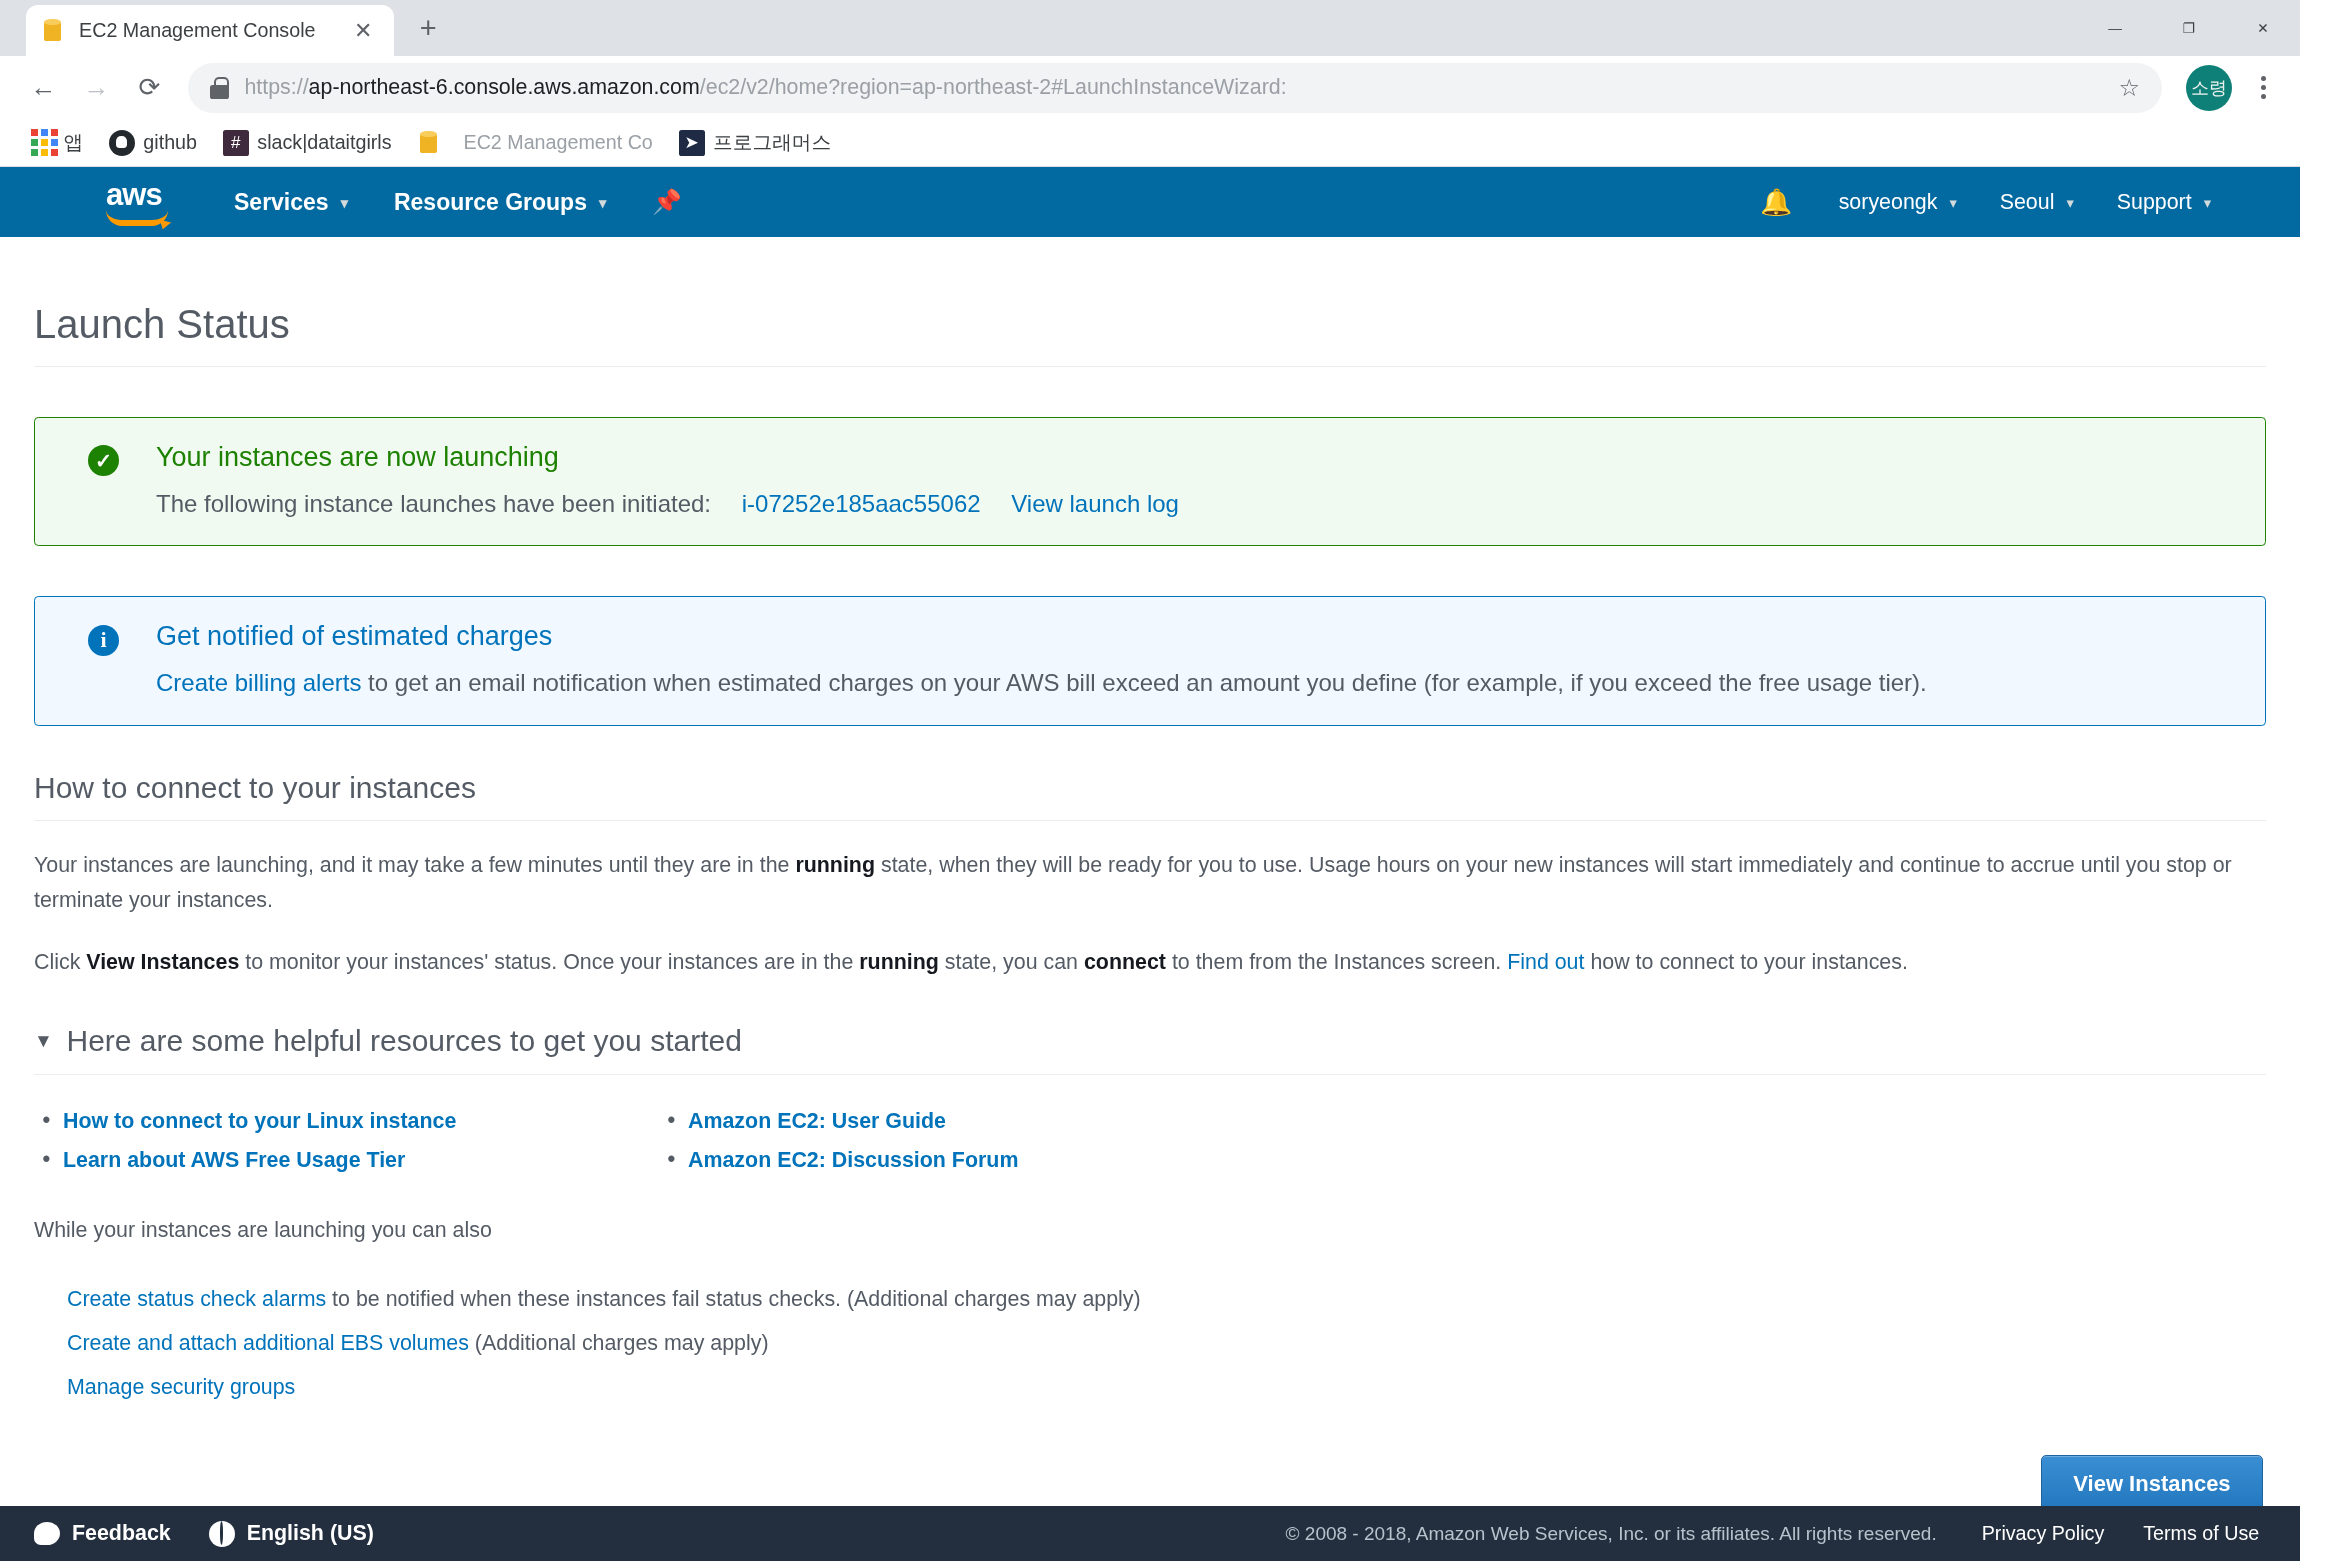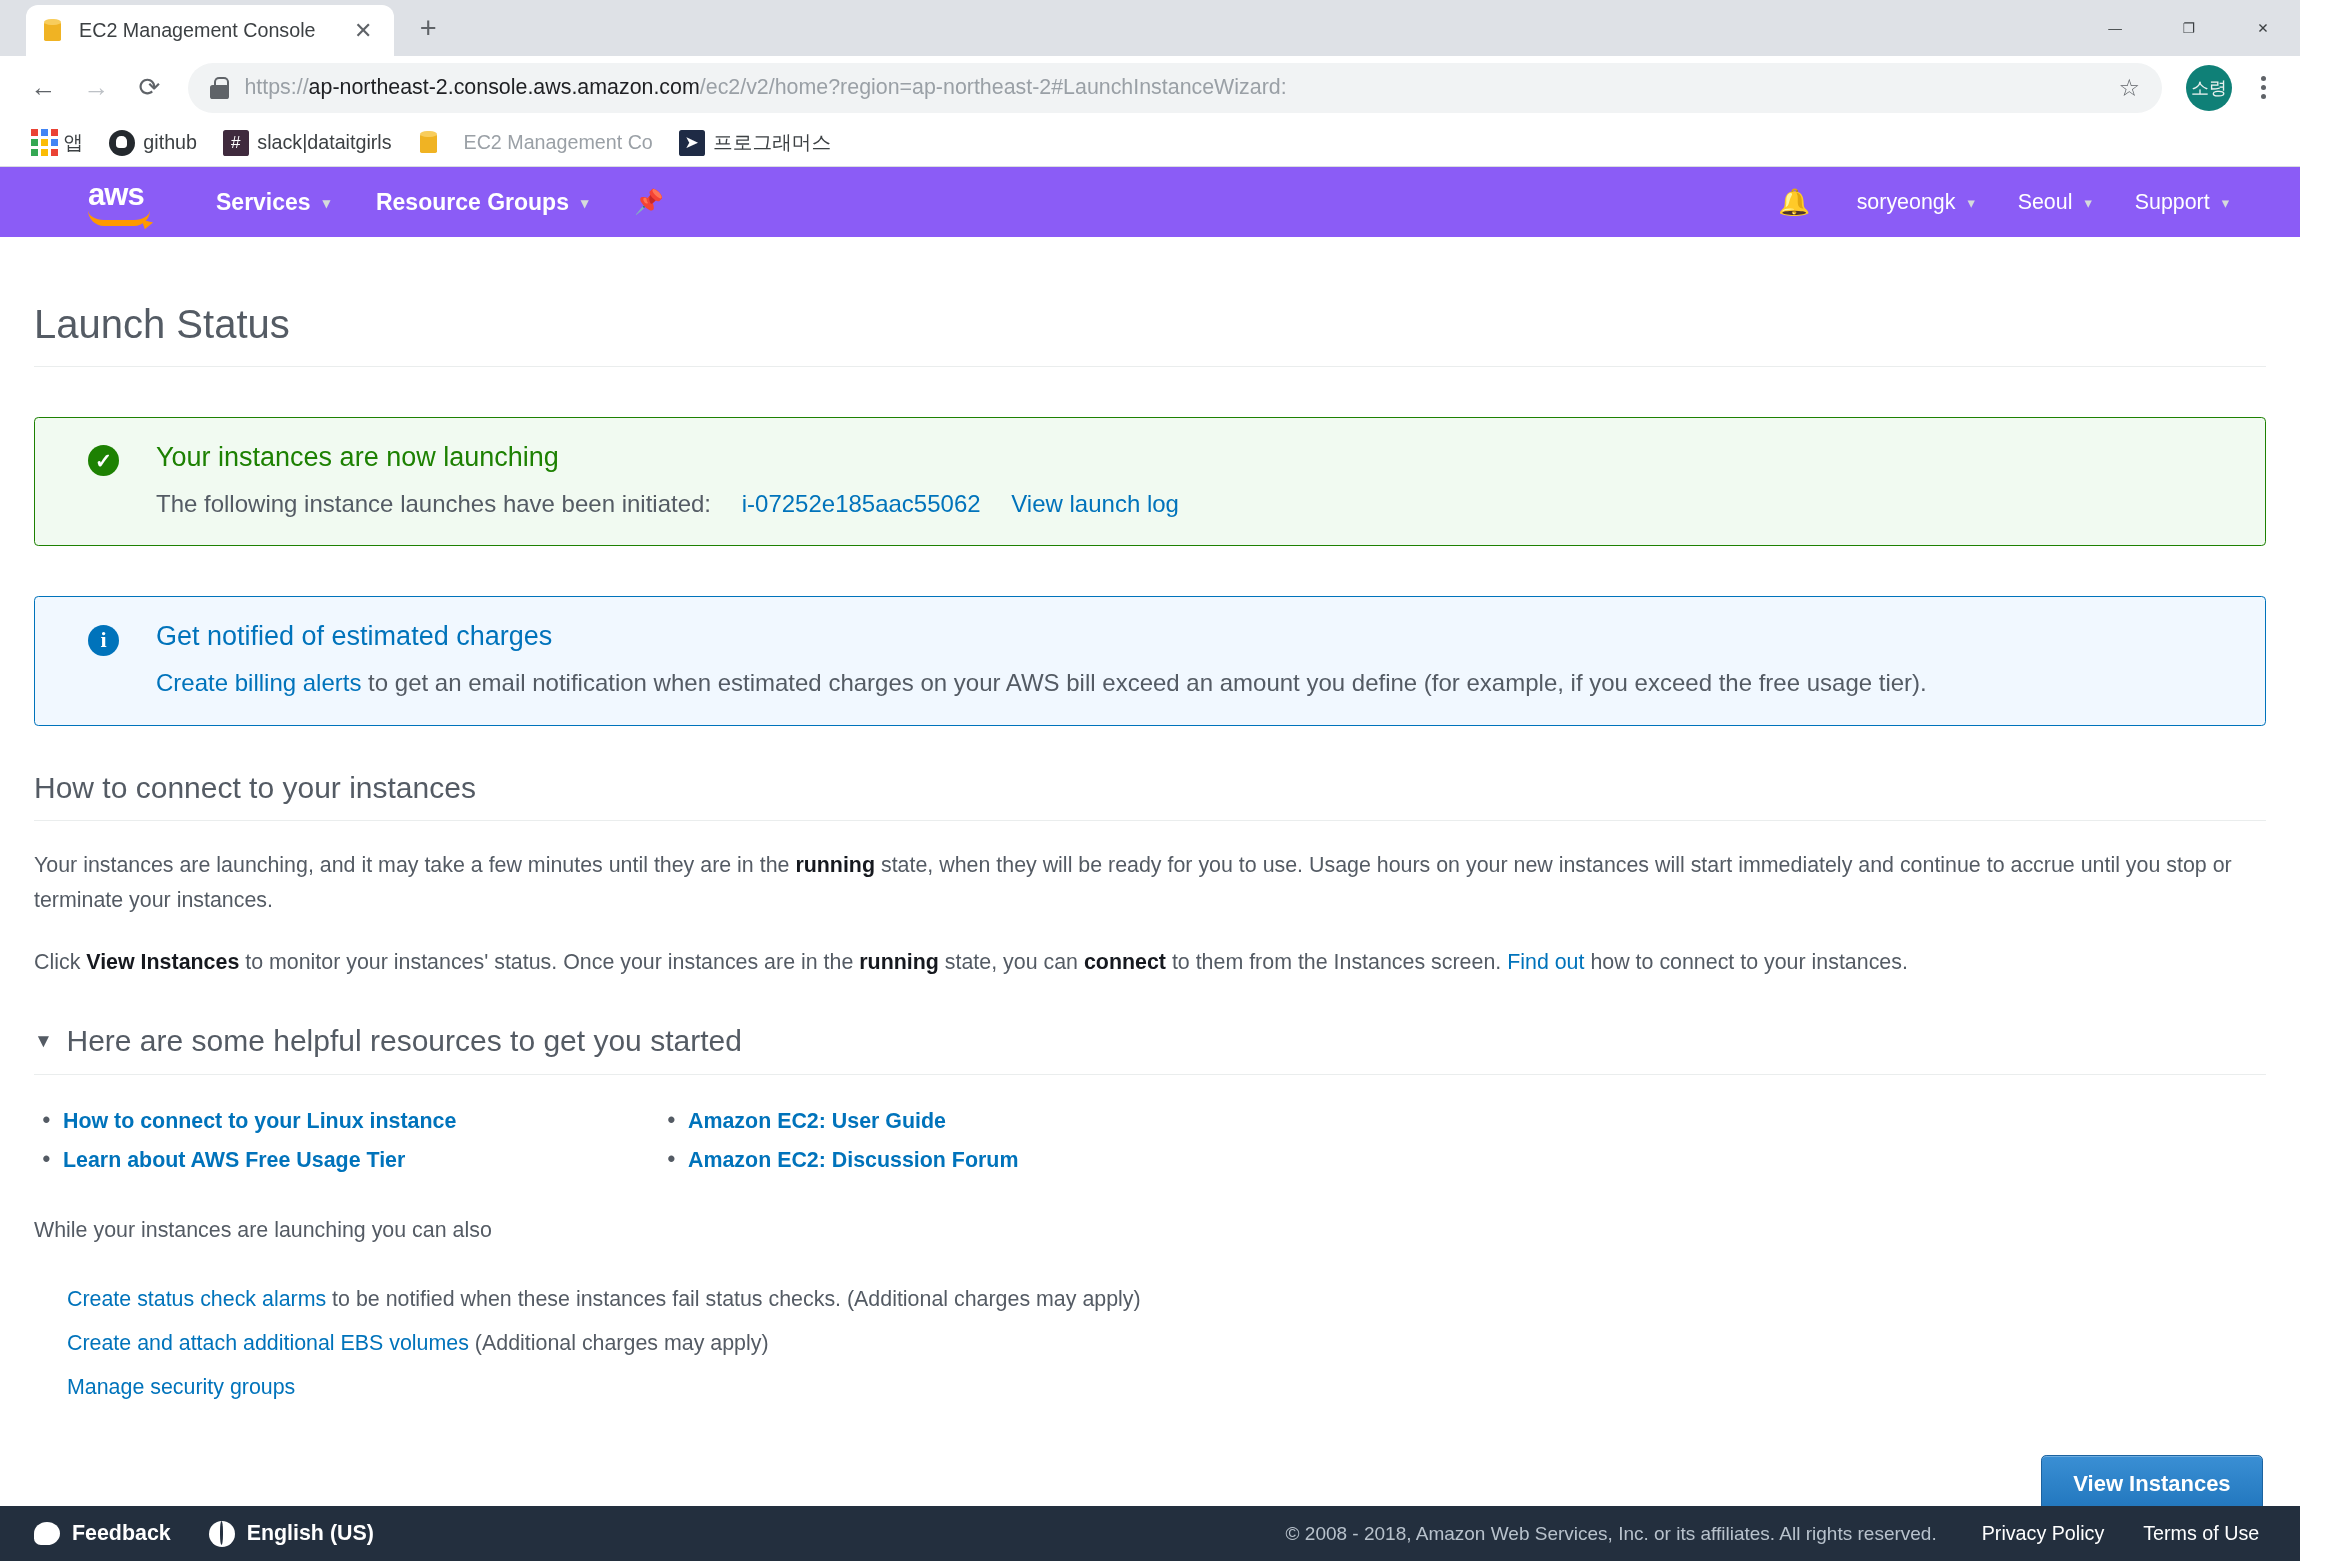--- a/index.html
+++ b/index.html
@@ -122,22 +122,22 @@
     border-radius: 2.6px;
   }
   .prog-ico {
     width: 26px; height: 26px; background: #1f2b45; color: #fff;
     display: flex; align-items: center; justify-content: center;
     border-radius: 2.6px; font-size: 17px;
   }
 
   
   .aws-nav {
-    height: 70px; background: #8b5cf6; display: flex; align-items: center;
-    padding: 0 28px; flex: 0 0 70px; color: #fff;
+    height: 70px; background: #0369a1; display: flex; align-items: center;
+    padding: 0 46px; flex: 0 0 70px; color: #fff;
   }
   .aws-logo {
     width: 77px; height: 45px; margin-left: 60px; margin-right: 51px;
     position: relative; flex: 0 0 77px;
   }
   .aws-logo .word {
     font-size: 31px; font-weight: 700; color: #fff; letter-spacing: -0.9px;
     line-height: 29px;
   }
   .aws-logo .smile {
@@ -284,21 +284,21 @@
       <div class="win-btn">✕</div>
     </div>
   </div>
 
   <div class="toolbar">
     <div class="nav-btn">←</div>
     <div class="nav-btn fwd">→</div>
     <div class="nav-btn">⟳</div>
     <div class="omnibox">
       <span class="lock-icon"></span>
-      <span class="url"><span>https://</span><span class="host">ap-northeast-2.console.aws.amazon.com</span><span>/ec2/v2/home?region=ap-northeast-2#LaunchInstanceWizard:</span></span>
+      <span class="url"><span>https://</span><span class="host">ap-northeast-6.console.aws.amazon.com</span><span>/ec2/v2/home?region=ap-northeast-2#LaunchInstanceWizard:</span></span>
       <span class="star-icon">☆</span>
     </div>
     <div class="avatar">소령</div>
     <div class="kebab">
         <i></i>
         <i></i>
         <i></i>
       </div>
   </div>
 

